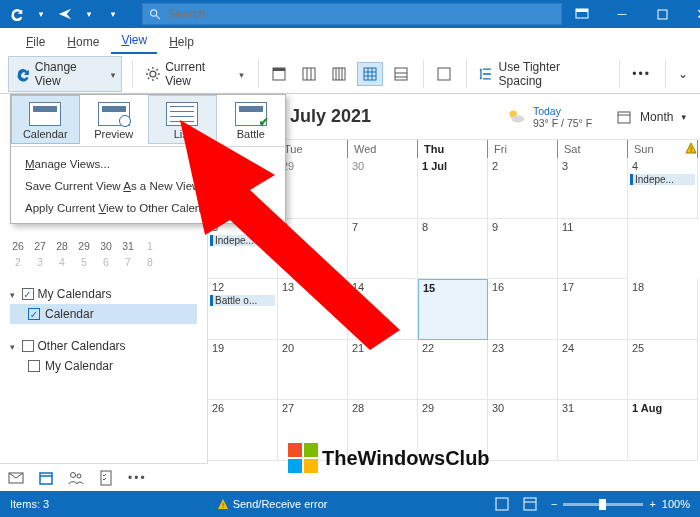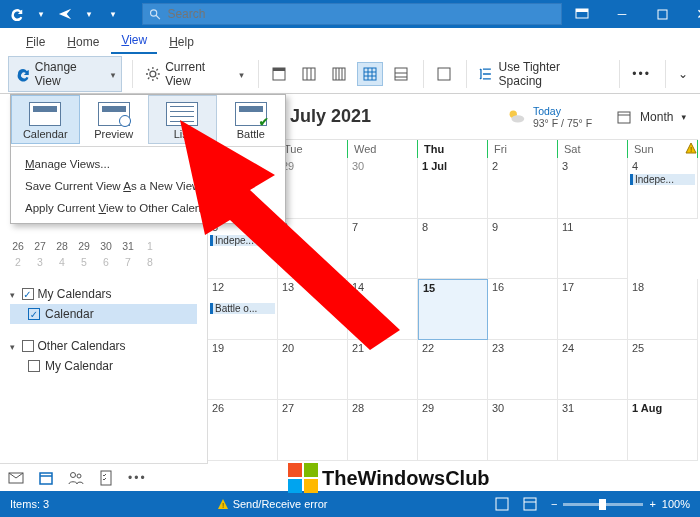--- a/index.html
+++ b/index.html
@@ -83,21 +83,21 @@
 .cell .ev { position:absolute; left:2px; right:2px; background:#dceaf6; border-left:3px solid #0f6cbd; font-size:10px; padding:0 2px; white-space:nowrap; overflow:hidden; text-overflow:ellipsis; color:#333;}
 
 
 .statusbar{position:absolute; left:0; right:0; bottom:0; height:26px; background:#0f6cbd; color:#fff; display:flex; align-items:center; padding:0 10px; font-size:11px; gap:14px;}
 .statusbar .mid{margin:0 auto; display:flex; align-items:center; gap:4px;}
 .statusbar .zoom{display:flex;align-items:center;gap:6px;}
 .zslider{width:80px;height:3px;background:#8bb8df; position:relative;}
 .zslider::after{content:"";position:absolute; width:7px;height:11px; background:#fff; top:-4px; left:36px;}
 
 
-.wm { position:absolute; left:288px; bottom:24px; display:flex; align-items:center; gap:4px; z-index:30;}
+.wm { position:absolute; left:288px; bottom:44px; display:flex; align-items:center; gap:4px; z-index:30;}
 .wm .sq{display:grid;grid-template-columns:14px 14px;grid-template-rows:14px 14px;gap:2px;}
 .wm .sq span:nth-child(1){background:#f25022;} .wm .sq span:nth-child(2){background:#7fba00;}
 .wm .sq span:nth-child(3){background:#00a4ef;} .wm .sq span:nth-child(4){background:#ffb900;}
 .wm .txt{font-size:20px; font-weight:600; color:#111;}
 
 
 .arrow{position:absolute; z-index:25; pointer-events:none;}
 .err-strip{position:absolute; right:2px; top:140px; width:14px; bottom:54px;}
 .err-strip .warn{width:12px;height:12px; margin:2px 0 0 1px;}
 </style>
@@ -344,21 +344,21 @@
     </div>
     <div class="wkrow">
       <div class="cell inmonth"><span>5</span><div class="ev" style="top:16px;">Indepe...</div></div>
       <div class="cell inmonth">6</div>
       <div class="cell inmonth">7</div>
       <div class="cell inmonth">8</div>
       <div class="cell inmonth">9</div>
       <div class="cell inmonth">11</div>
     </div>
     <div class="wkrow">
-      <div class="cell inmonth"><span>12</span><div class="ev" style="top:24px;">Battle o...</div></div>
+      <div class="cell inmonth"><span>12</span><div class="ev" style="top:16px;">Battle o...</div></div>
       <div class="cell inmonth">13</div>
       <div class="cell inmonth">14</div>
       <div class="cell inmonth bold today">15</div>
       <div class="cell inmonth">16</div>
       <div class="cell inmonth">17</div>
       <div class="cell inmonth">18</div>
     </div>
     <div class="wkrow">
       <div class="cell inmonth">19</div>
       <div class="cell inmonth">20</div>

